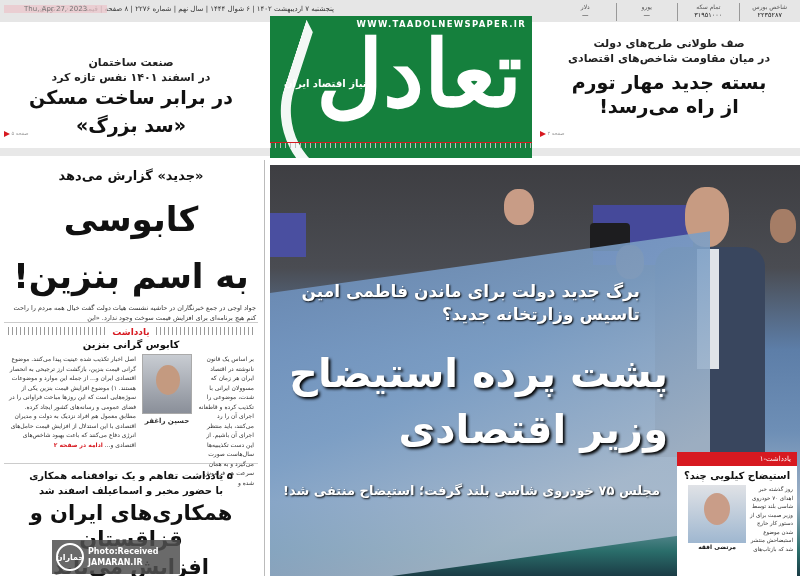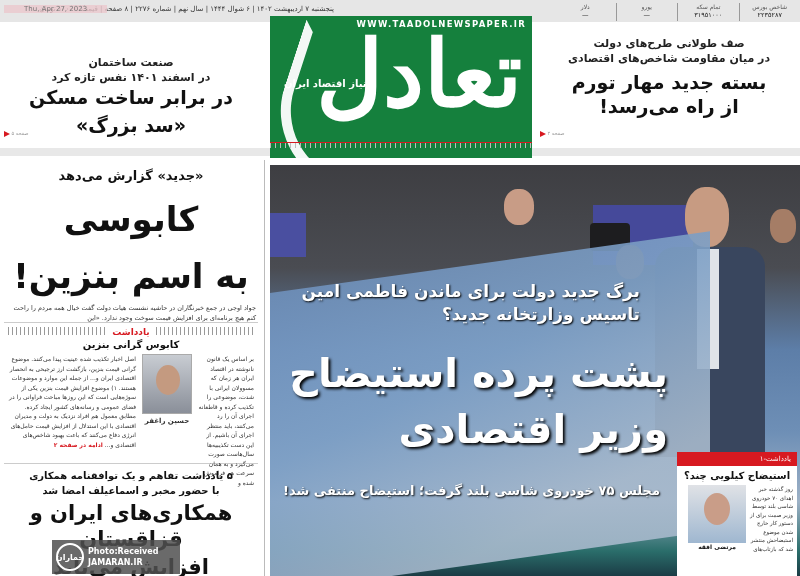--- a/index.html
+++ b/index.html
@@ -174,21 +174,21 @@
       </div>
       <div class="c3">
         <span>اصل اخبار تکذیب شده عینیت پیدا می‌کنند. موضوع گرانی قیمت بنزین، بازگشت ارز ترجیحی به انحصار اقتصادی ایران و... از جمله این موارد و موضوعات هستند. ۱) موضوع افزایش قیمت بنزین یکی از سوژه‌هایی است که این روزها مباحث فراوانی را در فضای عمومی و رسانه‌های کشور ایجاد کرده. مطابق معمول هم افراد نزدیک به دولت و مدیران اقتصادی با این استدلال از افزایش قیمت حامل‌های انرژی دفاع می‌کنند که باعث بهبود شاخص‌های اقتصادی و...</span>
         <span class="red">ادامه در صفحه ۲</span>
       </div>
     </div>
   </div>
 
   <div class="kazakh">
     <div class="kicker">۵ یادداشت تفاهم و یک توافقنامه همکاری</div>
-    <div class="kicker">با حضور مخبر و اسماعیلف امضا شد</div>
+    <div class="kicker">با حضور مخبر و اسماعیلف اسفند شد</div>
     <div class="head">همکاری‌های ایران و قزاقستان</div>
     <div class="head">افزایش می‌یابد</div>
   </div>
 </div>
 <div class="vline"></div>
 
 <div class="watermark">
   <div class="circle">جماران</div>
   <div class="txt">
     <div>Photo:Received</div>

